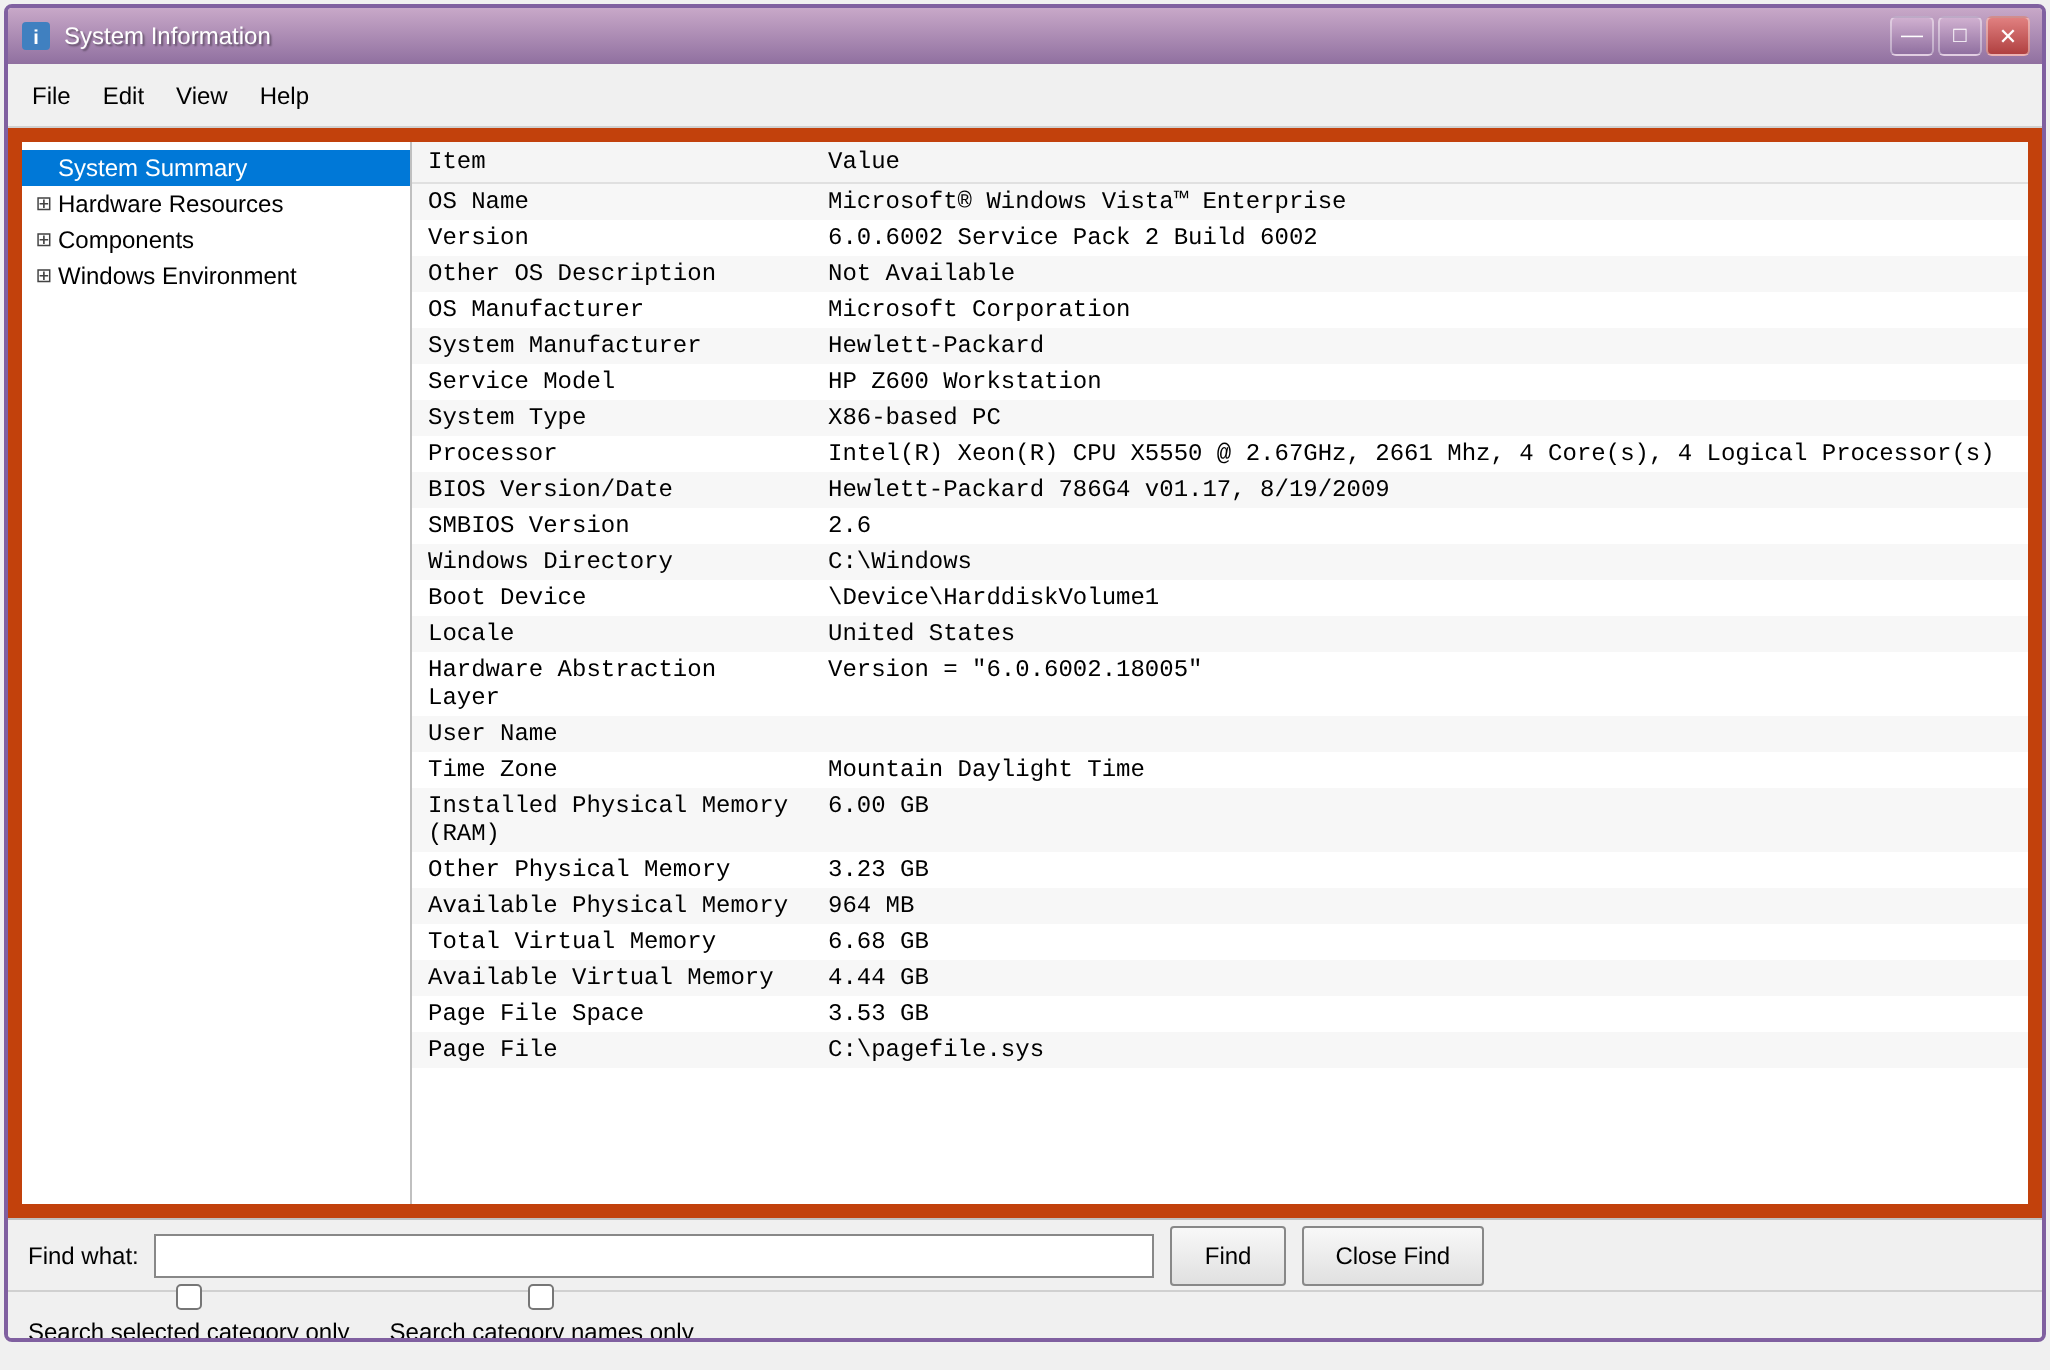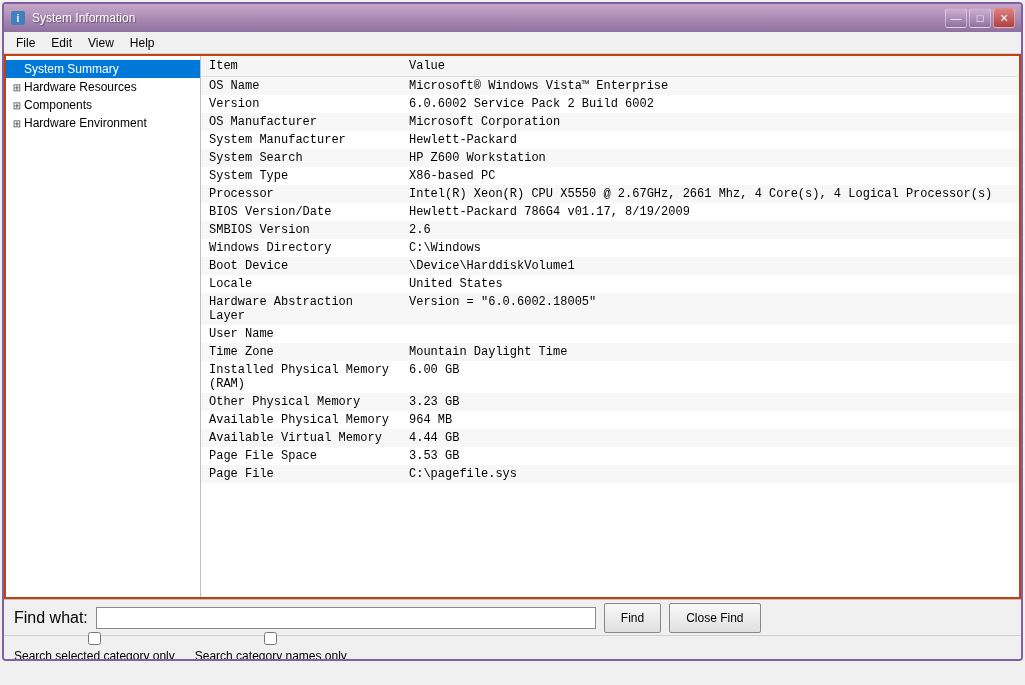--- a/index.html
+++ b/index.html
@@ -60,35 +60,35 @@
     .title-btn.close {
       background: linear-gradient(to bottom, #e08080, #b04040);
     }
 
     
     .menu-bar {
       display: flex;
       align-items: center;
       background: #f0f0f0;
       border-bottom: 1px solid #d0d0d0;
-      height: 22px;
+      height: 32px;
       padding: 0 4px;
     }
     .menu-item {
       padding: 2px 8px;
       cursor: pointer;
       border-radius: 2px;
       font-size: 12px;
     }
 
     
     .main-container {
       display: flex;
       height: calc(685px - 28px - 22px - 60px - 30px);
-      border: 2px solid #c2410c;
+      border: 7px solid #c2410c;
       background: #fdba74;
       justify-content: space-between;
     }
 
     
     .left-panel {
       width: 195px;
       border-right: 1px solid #c0c0c0;
       background: white;
       overflow-y: auto;
@@ -156,21 +156,21 @@
     .find-bar {
       background: #f0f0f0;
       border-top: 1px solid #c0c0c0;
       padding: 6px 10px;
       display: flex;
       align-items: center;
       gap: 8px;
       height: 36px;
     }
     .find-label {
-      font-size: 16px;
+      font-size: 12px;
       white-space: nowrap;
     }
     .find-input {
       flex: 1;
       max-width: 500px;
       height: 22px;
       border: 1px solid #888;
       padding: 2px 4px;
       font-size: 12px;
       background: white;
@@ -259,21 +259,21 @@
         <span class="tree-label">Hardware Resources</span>
       </div>
 
       <div class="tree-item">
         <span class="expand-icon">⊞</span>
         <span class="tree-label">Components</span>
       </div>
 
       <div class="tree-item">
         <span class="expand-icon">⊞</span>
-        <span class="tree-label">Hardware Environment</span>
+        <span class="tree-label">Windows Environment</span>
       </div>
     </div>
 
     <div class="right-panel">
       <table class="info-table">
         <thead>
           <tr>
             <th style="width:200px">Item</th>
             <th>Value</th>
           </tr>
@@ -281,29 +281,33 @@
         <tbody id="info-tbody">
         <tr>
               <td>OS Name</td>
               <td>Microsoft® Windows Vista™ Enterprise</td>
             </tr>
             <tr>
               <td>Version</td>
               <td>6.0.6002 Service Pack 2 Build 6002</td>
             </tr>
             <tr>
+              <td>Other OS Description</td>
+              <td>Not Available</td>
+            </tr>
+            <tr>
               <td>OS Manufacturer</td>
               <td>Microsoft Corporation</td>
             </tr>
             <tr>
               <td>System Manufacturer</td>
               <td>Hewlett-Packard</td>
             </tr>
             <tr>
-              <td>System Search</td>
+              <td>Service Model</td>
               <td>HP Z600 Workstation</td>
             </tr>
             <tr>
               <td>System Type</td>
               <td>X86-based PC</td>
             </tr>
             <tr>
               <td>Processor</td>
               <td>Intel(R) Xeon(R) CPU         X5550  @ 2.67GHz, 2661 Mhz, 4 Core(s), 4 Logical Processor(s)</td>
             </tr>
@@ -343,20 +347,24 @@
               <td>Installed Physical Memory (RAM)</td>
               <td>6.00 GB</td>
             </tr>
             <tr>
               <td>Other Physical Memory</td>
               <td>3.23 GB</td>
             </tr>
             <tr>
               <td>Available Physical Memory</td>
               <td>964 MB</td>
+            </tr>
+            <tr>
+              <td>Total Virtual Memory</td>
+              <td>6.68 GB</td>
             </tr>
             <tr>
               <td>Available Virtual Memory</td>
               <td>4.44 GB</td>
             </tr>
             <tr>
               <td>Page File Space</td>
               <td>3.53 GB</td>
             </tr>
             <tr>

